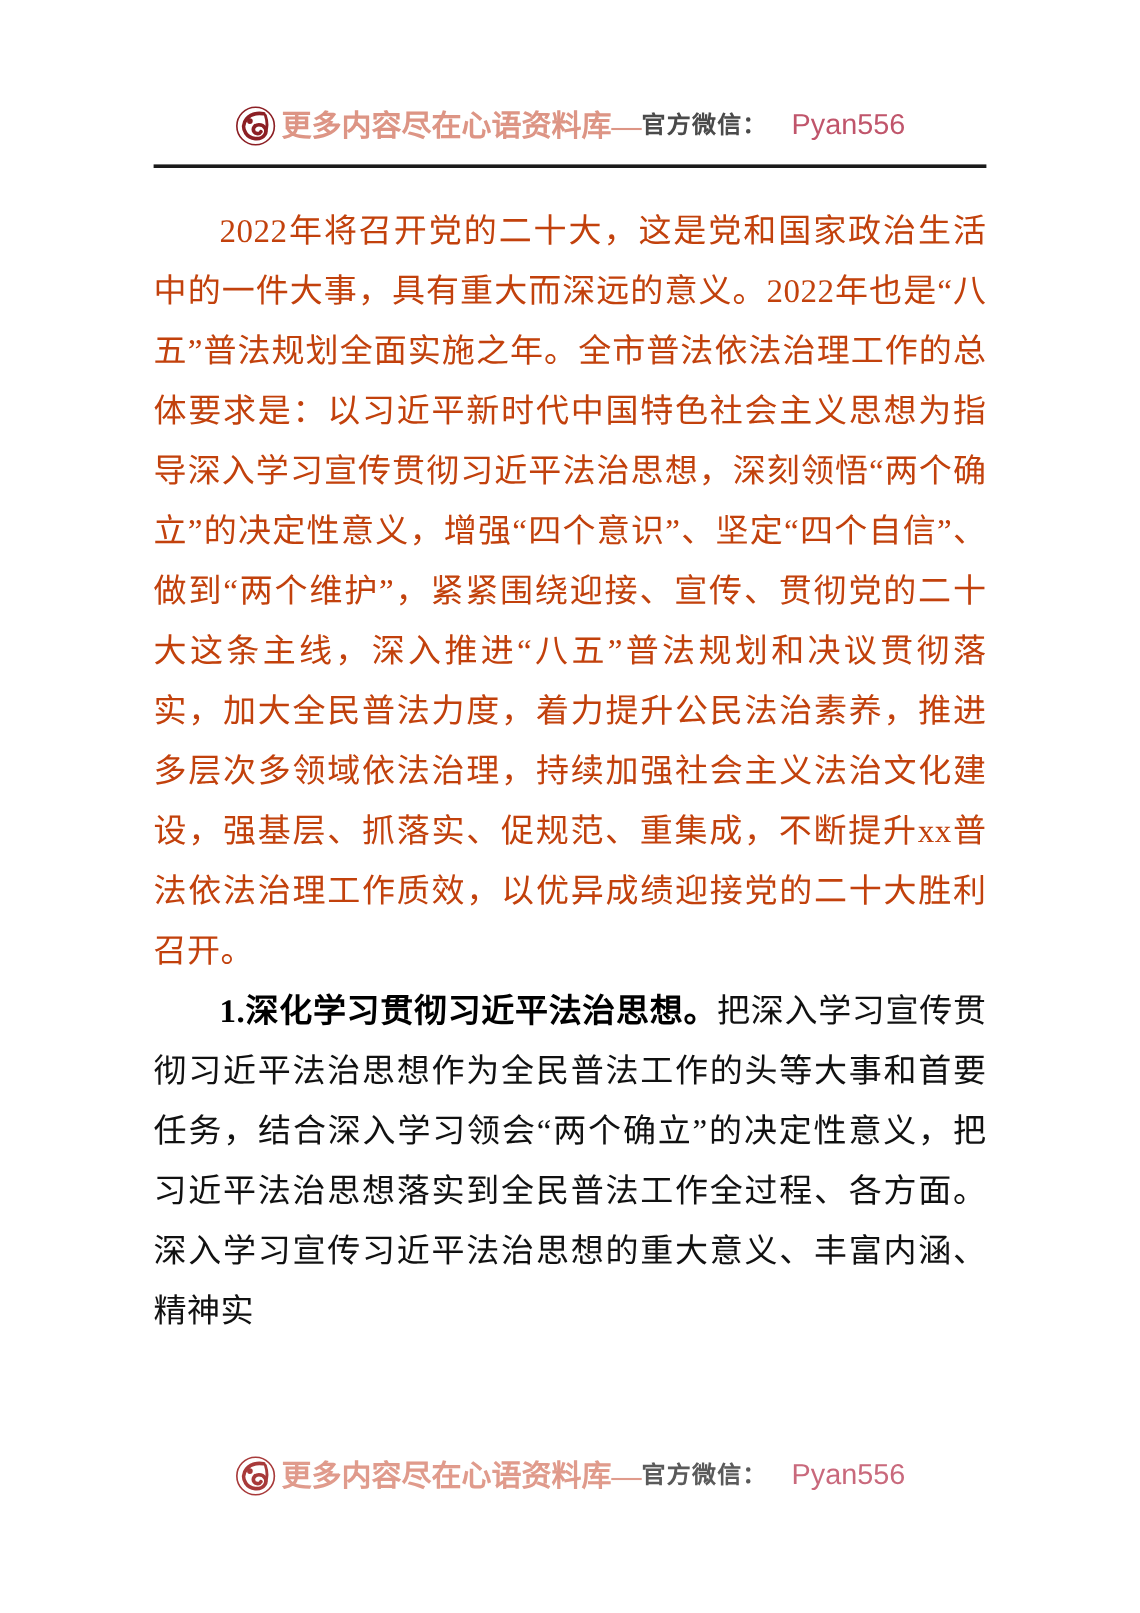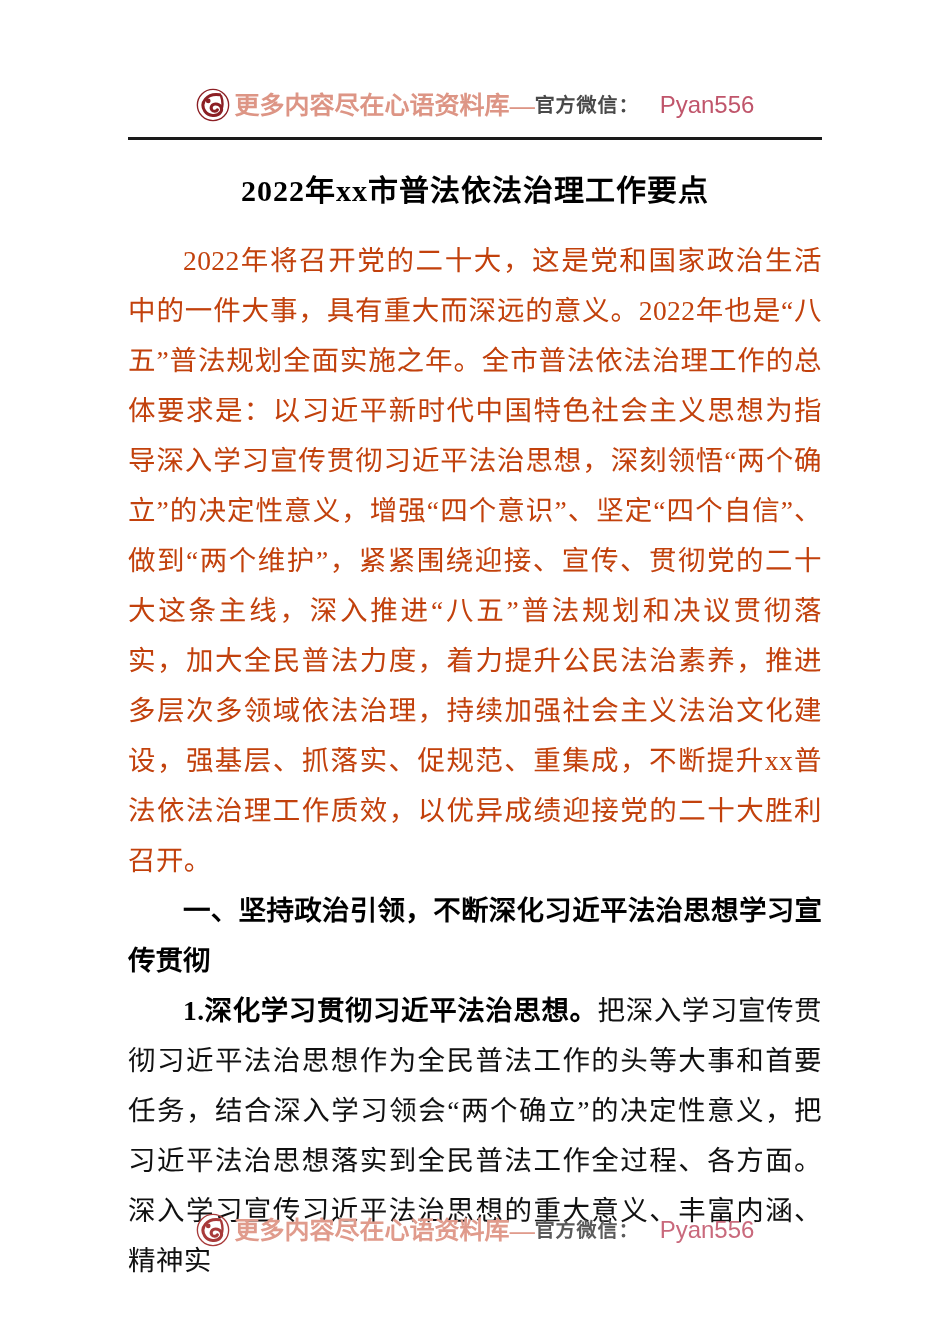--- a/index.html
+++ b/index.html
@@ -176,25 +176,23 @@
     <span class="wm-text-main" style="color:#dd9585">更多内容尽在心语资料库</span>
     <span class="wm-dash" style="color:#dd9585">—</span>
     <span class="wm-text-wechat" style="color:#4a4a4a">官方微信：</span>
     <span class="wm-code" style="color:#c0556b">Pyan556</span>
   </div>
 
   <div class="header-rule"></div>
 
   <div class="doc-body">
 
-    <h1 class="doc-title">2022年xx市普法依法治理工作要点</h1>
 
     <p class="body-para">2022年将召开党的二十大，这是党和国家政治生活中的一件大事，具有重大而深远的意义。2022年也是“八五”普法规划全面实施之年。全市普法依法治理工作的总体要求是：以习近平新时代中国特色社会主义思想为指导深入学习宣传贯彻习近平法治思想，深刻领悟“两个确立”的决定性意义，增强“四个意识”、坚定“四个自信”、做到“两个维护”，紧紧围绕迎接、宣传、贯彻党的二十大这条主线，深入推进“八五”普法规划和决议贯彻落实，加大全民普法力度，着力提升公民法治素养，推进多层次多领域依法治理，持续加强社会主义法治文化建设，强基层、抓落实、促规范、重集成，不断提升xx普法依法治理工作质效，以优异成绩迎接党的二十大胜利召开。</p>
 
-    <p class="section-head">一、坚持政治引领，不断深化习近平法治思想学习宣传贯彻</p>
 
     <p class="item-para">
       <span class="lead">1.深化学习贯彻习近平法治思想。</span><span>把深入学习宣传贯彻习近平法治思想作为全民普法工作的头等大事和首要任务，结合深入学习领会“两个确立”的决定性意义，把习近平法治思想落实到全民普法工作全过程、各方面。深入学习宣传习近平法治思想的重大意义、丰富内涵、精神实</span>
     </p>
 
   </div>
 
   <div class="footer-watermark">
     <span class="wm-logo">
       <svg viewBox="0 0 100 100" xmlns="http://www.w3.org/2000/svg" aria-hidden="true">

